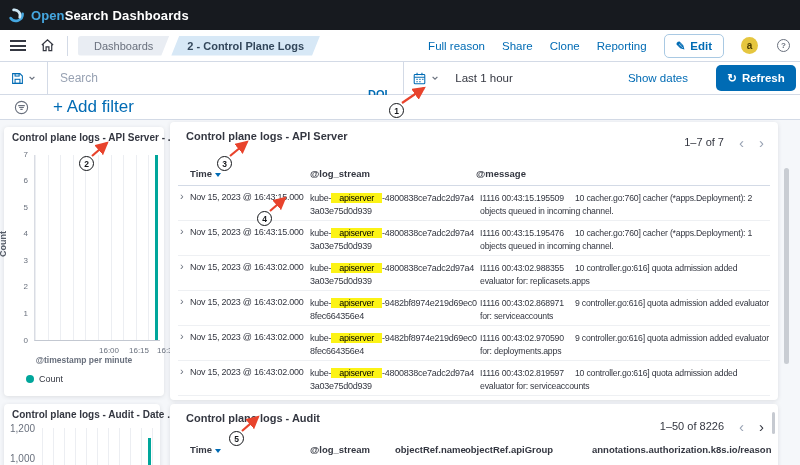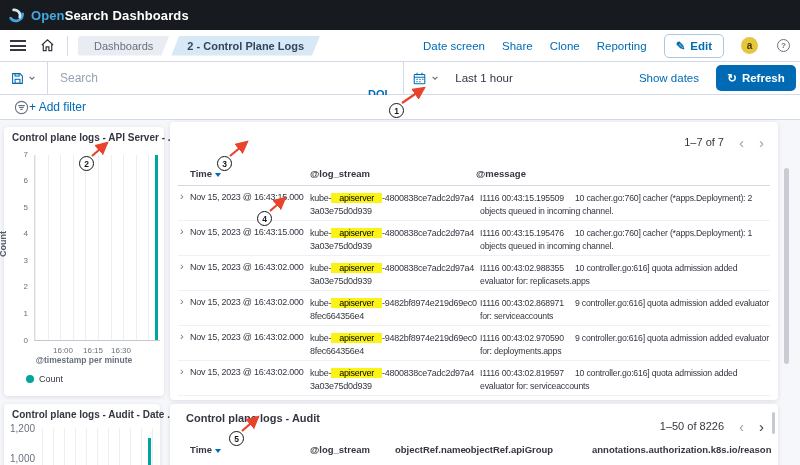--- a/index.html
+++ b/index.html
@@ -42,41 +42,41 @@
   .qsave{width:48px;height:100%;border-right:1px solid #d3dae6;display:flex;align-items:center;
          justify-content:center;gap:4px;cursor:pointer;}
   .qinput{width:318px;border:none;outline:none;font-size:12px;padding:0 12px;background:transparent;
           font-family:"Liberation Sans",sans-serif;color:#343741;}
   .qinput::placeholder{color:#98a2b3;}
   .dql{font-size:11px;font-weight:600;color:#006BB4;padding:0 12px 0 2px;cursor:pointer;margin-top:31px;}
   .qcal{height:100%;border-left:1px solid #d3dae6;display:flex;align-items:center;gap:5px;
         padding:0 9px;cursor:pointer;}
   .qtime{font-size:11.5px;color:#343741;padding-left:7px;white-space:nowrap;}
   .qspacer{flex:1;}
-  .show-dates{color:#006BB4;font-size:11.5px;margin-right:17px;cursor:pointer;white-space:nowrap;}
+  .show-dates{color:#006BB4;font-size:11.5px;margin-right:28px;cursor:pointer;white-space:nowrap;}
   .refresh-btn{width:80px;height:26px;margin-right:4px;background:#006BB4;color:#fff;border:none;
                border-radius:5px;font-size:11.5px;font-weight:600;display:flex;align-items:center;
                justify-content:center;gap:5px;cursor:pointer;font-family:"Liberation Sans",sans-serif;}
 
   
   .filterbar{position:absolute;left:0;top:95px;width:800px;height:25px;background:#fff;
              border-bottom:1px solid #d3dae6;display:flex;align-items:center;padding-left:14px;}
-  .add-filter{color:#006BB4;font-size:12px;margin-left:0;cursor:pointer;}
+  .add-filter{color:#006BB4;font-size:17px;margin-left:24px;cursor:pointer;}
 
   
   .panel{position:absolute;background:#fff;border-radius:4px;box-shadow:0 1px 4px rgba(52,55,65,.13);}
   .p-title{position:absolute;left:8px;top:5px;font-size:10px;font-weight:700;color:#343741;white-space:nowrap;}
 
   .panel-apichart{left:4px;top:127px;width:160px;height:269px;}
   .plot{position:absolute;left:30px;top:28px;width:126px;height:186px;
         border-left:1px solid #d9dce3;border-bottom:1px solid #c3c8d1;
         background:repeating-linear-gradient(to right,#eceef2 0,#eceef2 1px,transparent 1px,transparent 12.6px);}
   .bar-teal{position:absolute;right:2px;top:0;width:3.5px;height:100%;background:#00A69B;}
   .ytick{position:absolute;width:24px;text-align:right;font-size:8px;color:#69707d;}
-  .xtick{position:absolute;top:219px;font-size:8px;color:#69707d;transform:translateX(-50%);}
+  .xtick{position:absolute;top:219px;font-size:8px;color:#69707d;transform:translateX(-50%);margin-left:46px;}
   .ylab{position:absolute;left:-14px;top:112px;font-size:9px;font-weight:700;color:#555c68;
         transform:rotate(-90deg);}
   .xlab{position:absolute;left:0;top:228px;width:160px;text-align:center;font-size:8.5px;
         font-weight:600;color:#69707d;}
   .legend{position:absolute;left:22px;top:247px;display:flex;align-items:center;gap:5px;}
   .legend .dot{width:8px;height:8px;border-radius:50%;background:#00A69B;}
   .legend .lbl{font-size:9px;color:#343741;}
 
   .panel-apitable{left:170px;top:122px;width:608px;height:278px;}
   .p-title2{position:absolute;left:16px;top:8px;font-size:11px;font-weight:700;color:#343741;}
@@ -131,21 +131,21 @@
     <div class="burger"></div>
     <div class="nav-home">
       <svg width="15" height="15" viewBox="0 0 16 16" fill="none" stroke="#343741" stroke-width="1.3">
         <path d="M2 7.5 L8 2 L14 7.5 M3.5 7 V13.5 H6.5 V9.5 H9.5 V13.5 H12.5 V7"></path>
       </svg>
     </div>
     <div class="nav-sep"></div>
     <div class="crumb crumb1">Dashboards</div>
     <div class="crumb crumb2">2 - Control Plane Logs</div>
     <div class="nav-right">
-      <span class="nav-link">Date screen</span>
+      <span class="nav-link">Full reason</span>
       <span class="nav-link">Share</span>
       <span class="nav-link">Clone</span>
       <span class="nav-link">Reporting</span>
       <button class="edit-btn">
         <span>✎</span>
         <span>Edit</span>
       </button>
       <div class="avatar">a</div>
       <div class="help">?</div>
     </div>
@@ -209,20 +209,21 @@
     <span class="xtick" style="left:89px">16:15</span>
     <span class="xtick" style="left:117px">16:30</span>
     <div class="xlab">@timestamp per minute</div>
     <div class="legend">
       <span class="dot"></span>
       <span class="lbl">Count</span>
     </div>
   </div>
 
   <div class="panel panel-apitable">
+    <div class="p-title2">Control plane logs - API Server</div>
     <div class="pagination">
       <span class="pag-text">1–7 of 7</span>
       <span class="pag-chev">‹</span>
       <span class="pag-chev">›</span>
     </div>
     <div class="thead">
       <span class="th" style="left:12px"><span>Time</span><span class="sort-caret"></span></span>
       <span class="th" style="left:132px">@log_stream</span>
       <span class="th" style="left:298px">@message</span>
     </div>

